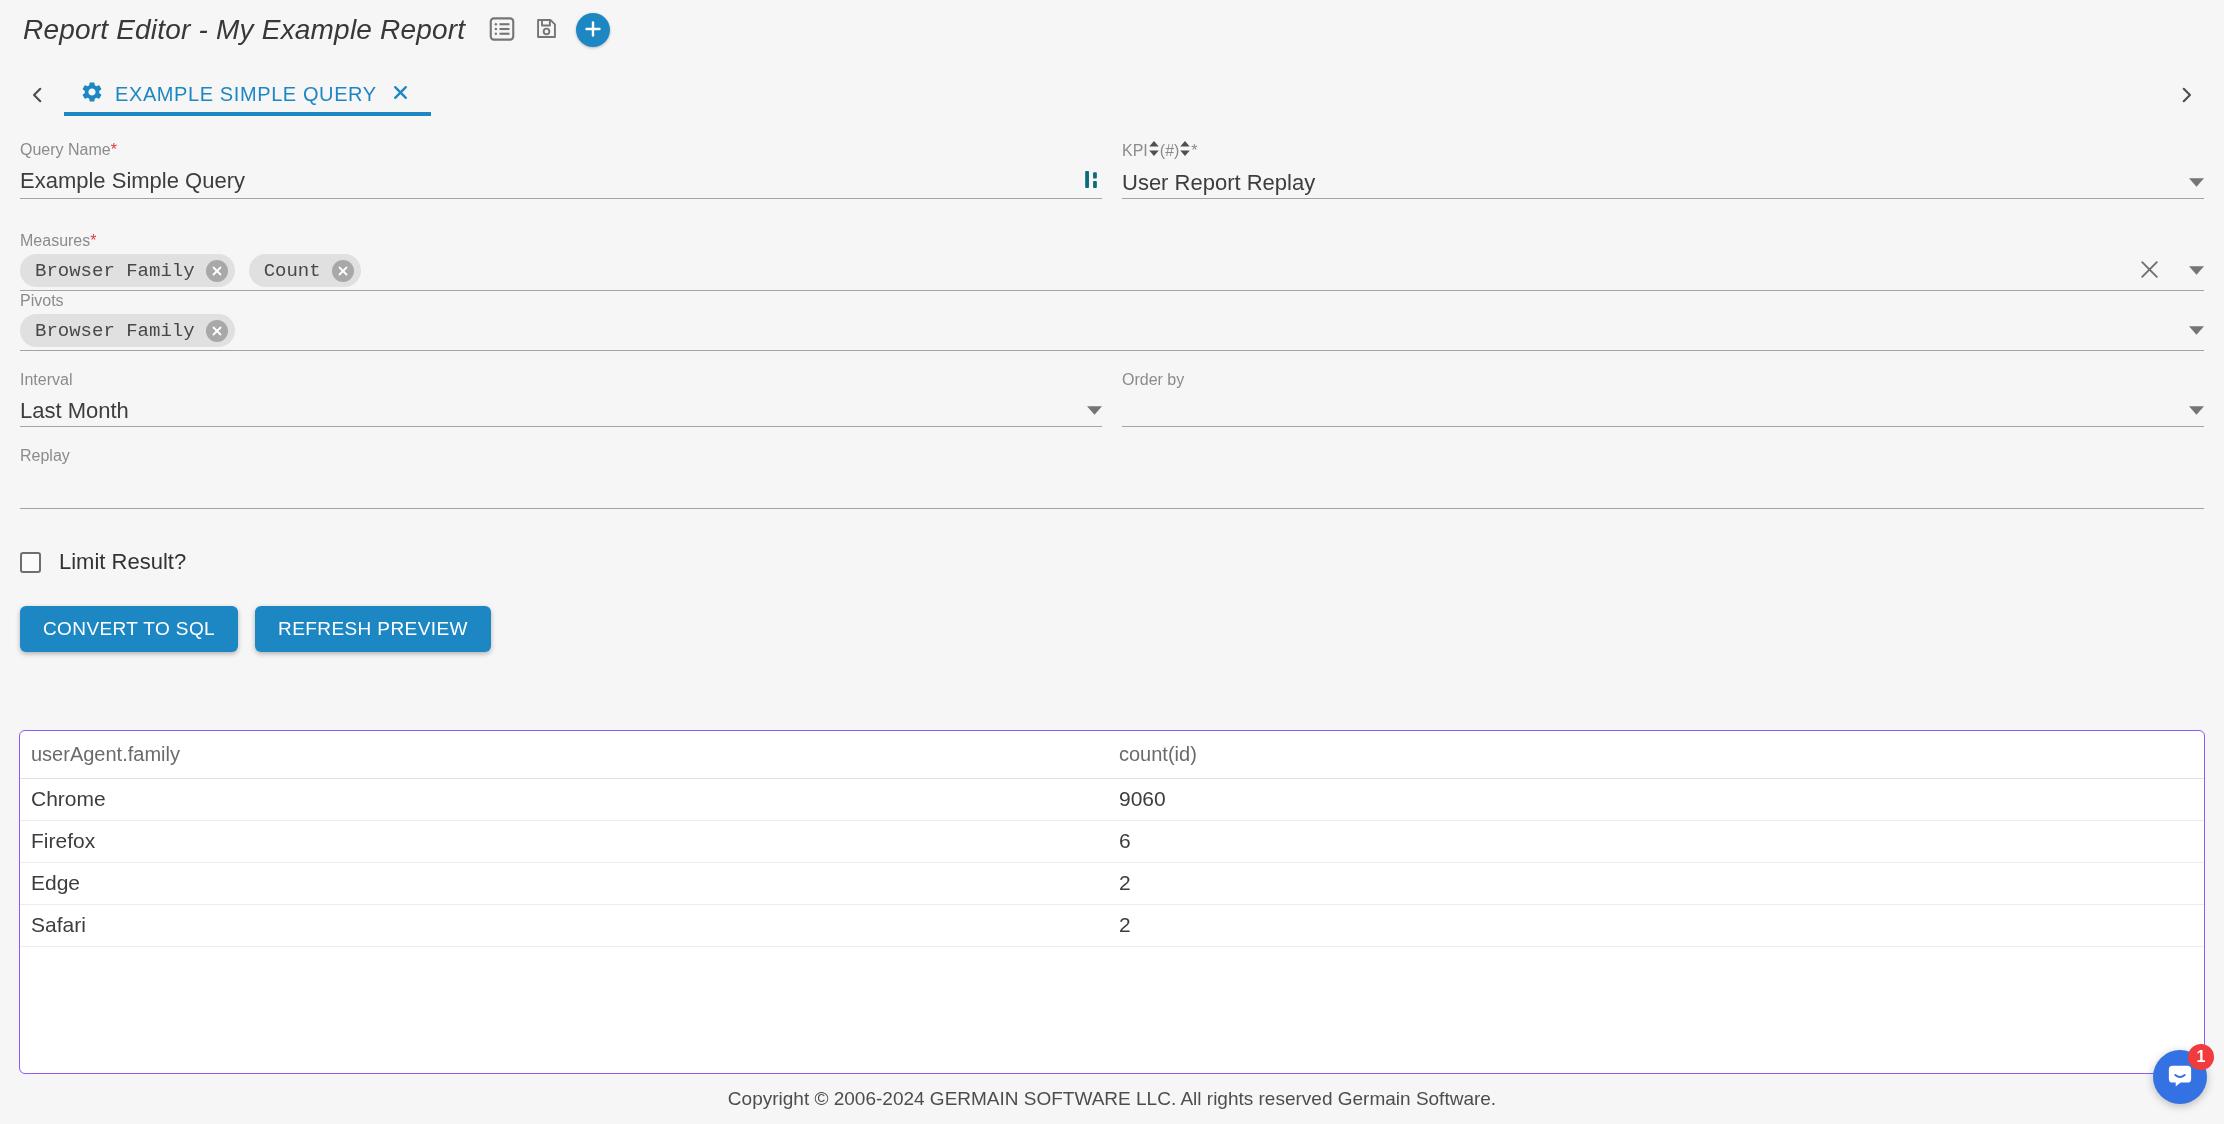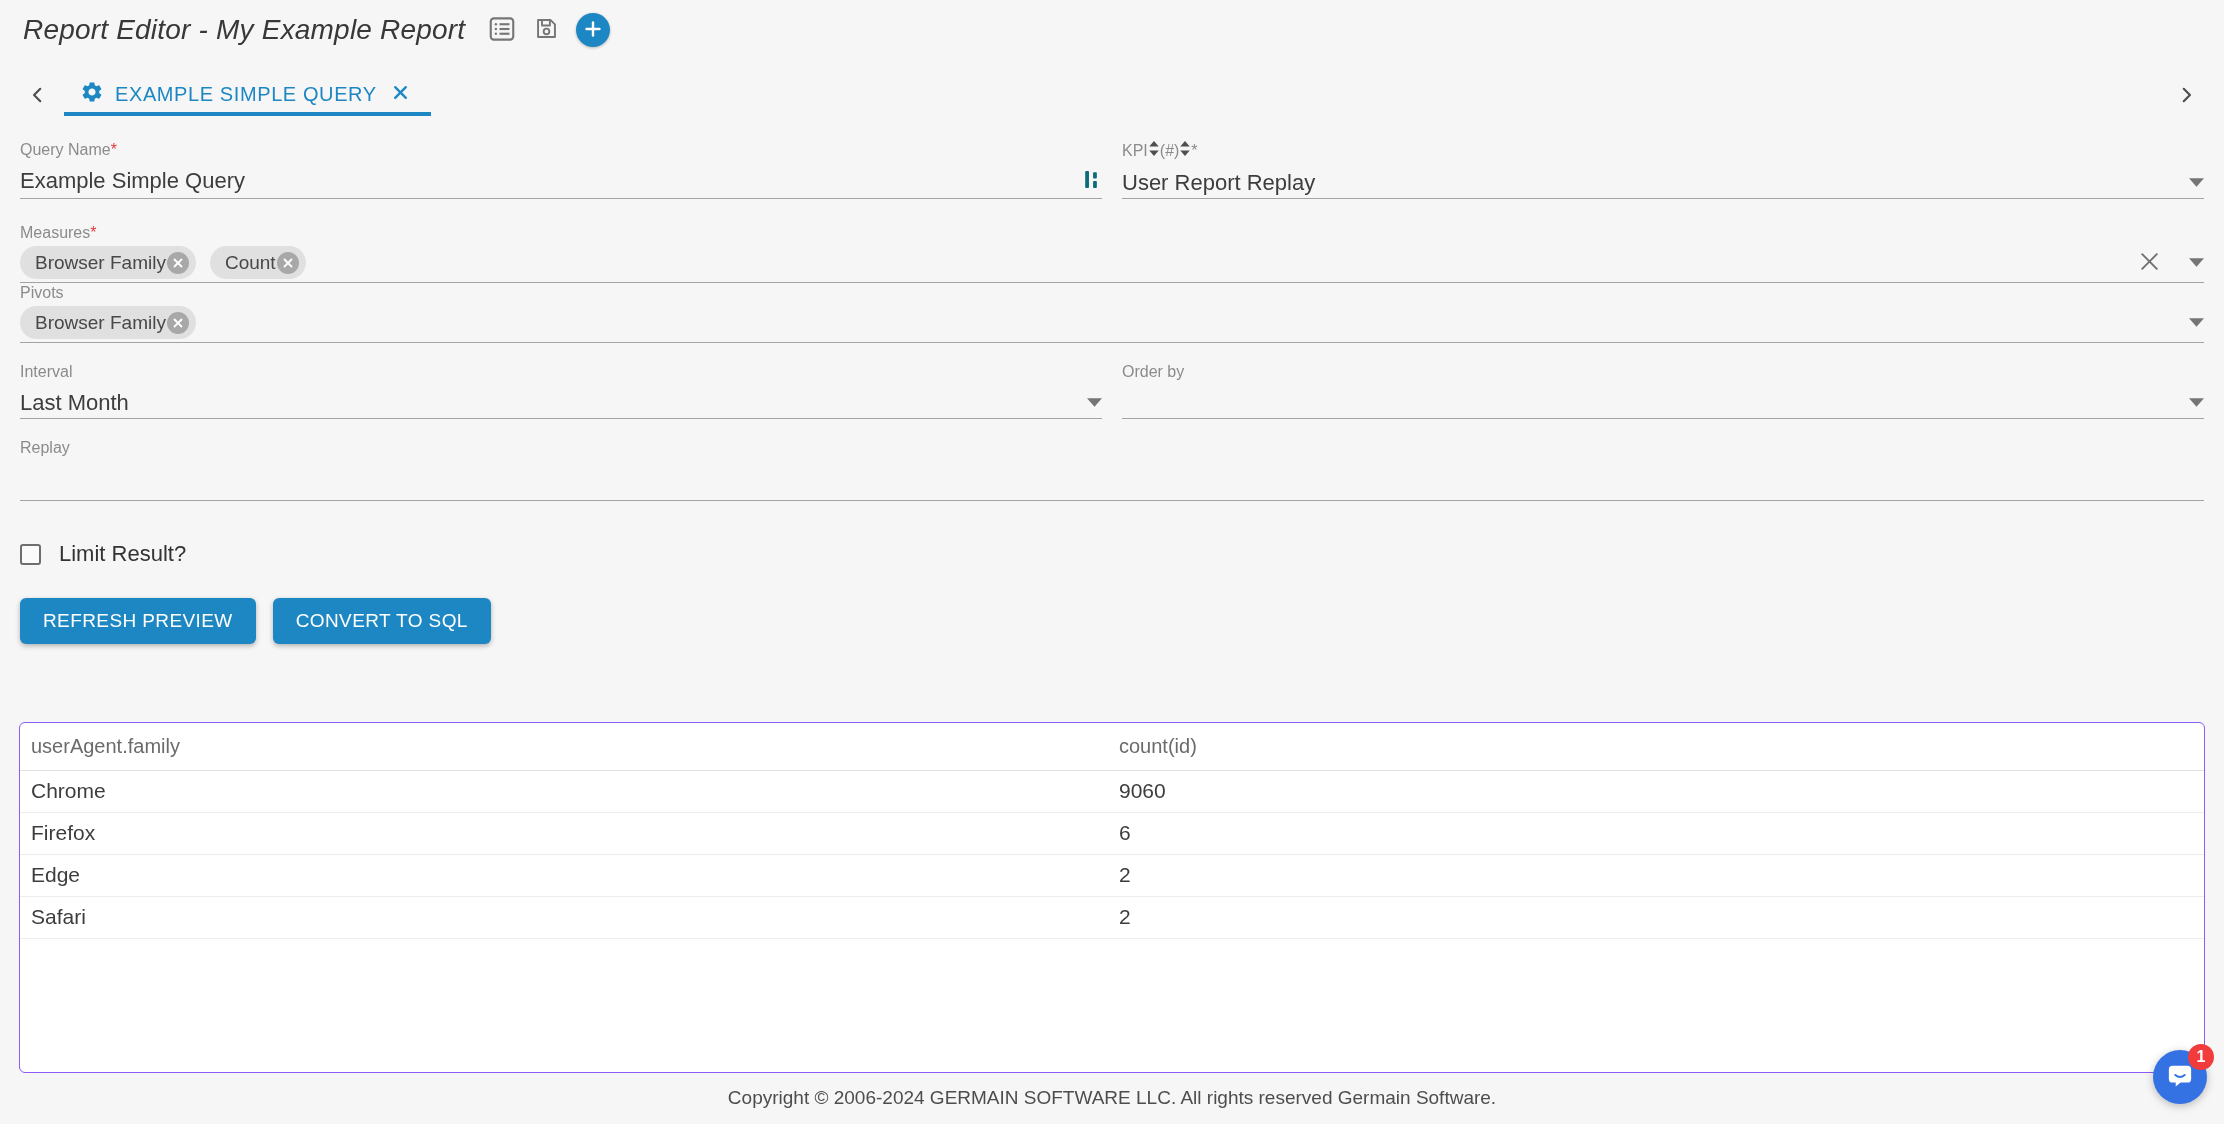--- a/index.html
+++ b/index.html
@@ -30,24 +30,24 @@
   
   .form { padding:24px 20px 0 20px; }
   .grid2 { display:grid; grid-template-columns:1fr 1fr; column-gap:20px; }
   .field { border-bottom:1px solid #a3a3a3; }
   .f-label { font-size:16px; color:#8b8b8b; line-height:20px; display:flex; align-items:center; gap:0; }
   .req { color:#e0393e; }
   .f-value-row { display:flex; align-items:center; margin-top:6px; min-height:30px; padding-bottom:1px; }
   .f-value { font-size:22px; color:#3d3d3d; flex:1; white-space:nowrap; }
   .caret-btn, .clear-btn, .bars-btn { background:none; border:none; display:flex; align-items:center; cursor:pointer; padding:0; margin-left:14px; }
 
-  .mt18 { margin-top:24px; } .mt16 { } .mt19 { margin-top:19px; }
+  .mt18 { margin-top:32px; } .mt16 { } .mt19 { margin-top:19px; }
 
   .chips-row { display:flex; align-items:center; gap:14px; margin-top:3px; min-height:34px; padding-bottom:3px; }
-  .chip { display:flex; align-items:center; gap:1px; background:#e0e0e0; border-radius:17px; height:33px; padding:0 7px 0 15px; cursor:pointer; }
+  .chip { display:flex; align-items:center; gap:11px; background:#e0e0e0; border-radius:17px; height:33px; padding:0 7px 0 15px; cursor:pointer;font-family:Liberation Mono, monospace; }
   .chip-text { font-size:19px; color:#484848; white-space:nowrap; }
   .chip-x { width:22px; height:22px; border-radius:50%; background:#a8a8a8; display:flex; align-items:center; justify-content:center; border:none; cursor:pointer; padding:0; }
   .chips-spacer { flex:1; }
 
   .filters-value { min-height:36px; }
 
   .checkbox-row { display:flex; align-items:center; gap:18px; margin-top:40px; cursor:pointer; }
   .checkbox { width:21px; height:21px; border:2px solid #6e6e6e; border-radius:3px; background:#fbfbfb; }
   .cb-label { font-size:22px; color:#333; }
 
@@ -310,22 +310,22 @@
         <span class="f-value"></span>
       </div>
     </div>
 
     <div class="checkbox-row">
       <span class="checkbox"></span>
       <span class="cb-label">Limit Result?</span>
     </div>
 
     <div class="buttons-row">
+      <button class="btn">CONVERT TO SQL</button>
       <button class="btn">REFRESH PREVIEW</button>
-      <button class="btn">CONVERT TO SQL</button>
     </div>
   </div>
 
   <div class="table-panel">
     <table>
       <thead>
         <tr>
           <th class="col-family">userAgent.family</th>
           <th class="col-count">count(id)</th>
         </tr>

